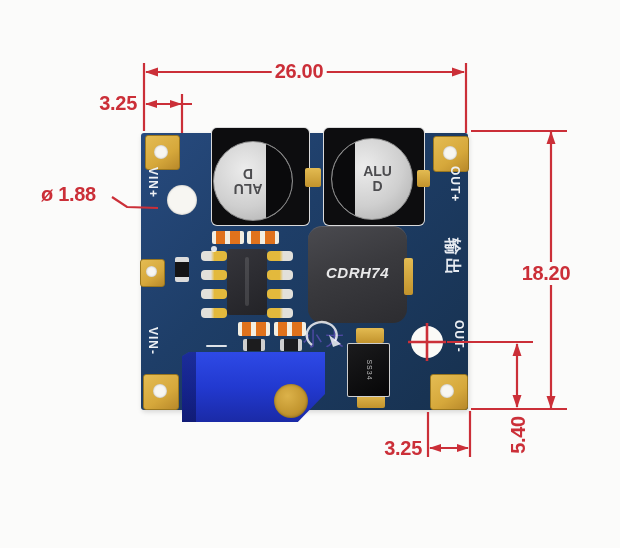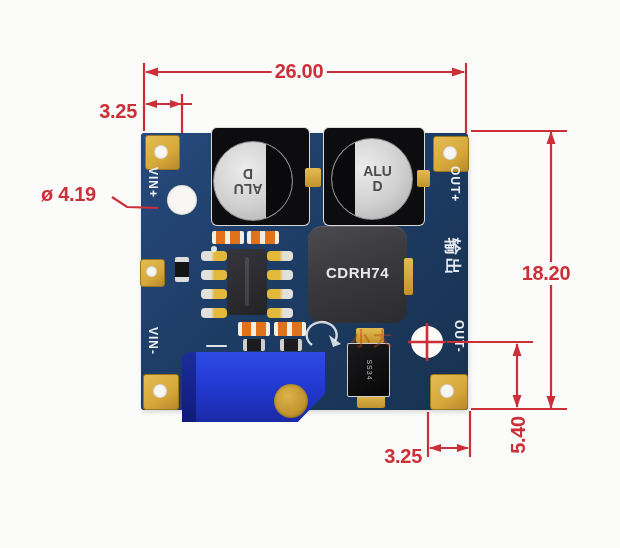--- a/index.html
+++ b/index.html
@@ -44,21 +44,21 @@
     border:1px solid #8d8d8d;
   }
   .capwedge{position:absolute;top:0;height:100%;background:#0a0a0c;}
   .caplabel{
     position:absolute;top:50%;color:#4c4c4f;font-weight:bold;font-size:14px;line-height:15px;
     text-align:center;transform:translate(-50%,-50%);z-index:4;
   }
   .caplabel.flip{transform:translate(-50%,-50%) rotate(180deg);}
   .inductor{
     background:linear-gradient(160deg,#4a4a4f 0%,var(--inductor_gray) 45%,#2c2c30 100%);
-    border-radius:14px;z-index:2;border-top:1px solid #5d5d63;
+    border-radius:14px;z-index:2;border-top:1px solid #5d5d63;font-style:italic;
   }
   .inductor-label{
     position:absolute;left:50%;top:47%;transform:translate(-50%,-50%);
     color:#e9e9ea;font-weight:bold;font-size:15px;letter-spacing:.5px;z-index:3;white-space:nowrap;
   }
   .goldtab{background:linear-gradient(180deg,#e3bb52,#c2932c);border-radius:2px;z-index:3;}
   .ic{background:linear-gradient(150deg,#35353b,#232327);border-radius:3px;z-index:3;}
   .ic-sheen{position:absolute;left:45%;top:12%;width:4px;height:74%;background:rgba(255,255,255,.12);border-radius:2px;}
   .icpad{height:10px;width:26px;border-radius:4px;z-index:2;}
   .icpad.l{background:linear-gradient(90deg,#e2e0da 0 38%,#e3b93c 52% 100%);}
@@ -85,31 +85,31 @@
       linear-gradient(180deg,#2e4ae6 0%,var(--pot_blue) 50%,#1a2aa6 100%);
     clip-path:polygon(0% 6%,5% 0%,100% 0%,100% 60%,81% 100%,0% 100%);
   }
   .pot-screw{
     left:274px;top:384px;width:34px;height:34px;border-radius:50%;z-index:5;
     background:radial-gradient(circle at 40% 35%,#dcb24a,#c2952e 60%,#9c7420);
     box-shadow:inset 0 0 3px rgba(0,0,0,.4);
   }
   .crosshair-disc{left:411px;top:326px;width:32px;height:32px;border-radius:50%;background:#fbfaf7;z-index:3;}
   .watermark{
-    left:303px;top:326px;z-index:5;color:#c2410c;opacity:.45;font-weight:bold;
-    font-size:19px;letter-spacing:3px;white-space:nowrap;margin-left:48px;
+    left:303px;top:326px;z-index:5;color:#8b5cf6;opacity:.45;font-weight:normal;
+    font-size:19px;letter-spacing:3px;white-space:nowrap;
   }
   
   .dimtext{
     color:var(--dimension_red);font-weight:bold;font-size:20px;letter-spacing:-.3px;
     z-index:7;white-space:nowrap;background:var(--background);padding:0 3px;line-height:23px;
   }
   .dimtext.nobg{background:transparent;}
   .c50{transform:translateX(-50%);}
-  .r100{transform:translateX(-100%);margin-top:8px;}
+  .r100{transform:translateX(-100%);}
   .rot90{transform:translate(-50%,-50%) rotate(-90deg);}
   
   .overlay{left:0;top:0;z-index:6;pointer-events:none;}
   .dim{stroke:var(--dimension_red);stroke-width:2.2;fill:none;}
   .dimfill{fill:var(--dimension_red);stroke:none;}
   .wm{stroke:rgba(255,255,255,.8);stroke-width:2.4;fill:none;}
   .wmfill{fill:rgba(255,255,255,.8);stroke:none;}
 </style>
 </head>
 <body>
@@ -238,18 +238,18 @@
       <line class="dim" style="stroke-width:2.6" x1="427" y1="323" x2="427" y2="361"></line>
     </g>
     <g>
       <path class="wm" d="M 312 345 A 15 13 0 1 1 335 341"></path>
       <polygon class="wmfill" points="341,344 329,335 333,347"></polygon>
     </g>
   </svg>
 
   <div class="abs dimtext c50" style="left:299px;top:60px;">26.00</div>
   <div class="abs dimtext nobg r100" style="left:140px;top:92px;">3.25</div>
-  <div class="abs dimtext nobg" style="left:38px;top:183px;">ø 4.19</div>
+  <div class="abs dimtext nobg" style="left:38px;top:183px;">ø 1.88</div>
   <div class="abs dimtext c50" style="left:546px;top:262px;">18.20</div>
   <div class="abs dimtext rot90" style="left:518px;top:435px;">5.40</div>
   <div class="abs dimtext nobg r100" style="left:425px;top:437px;">3.25</div>
 
 </div>
 
 </body></html>

